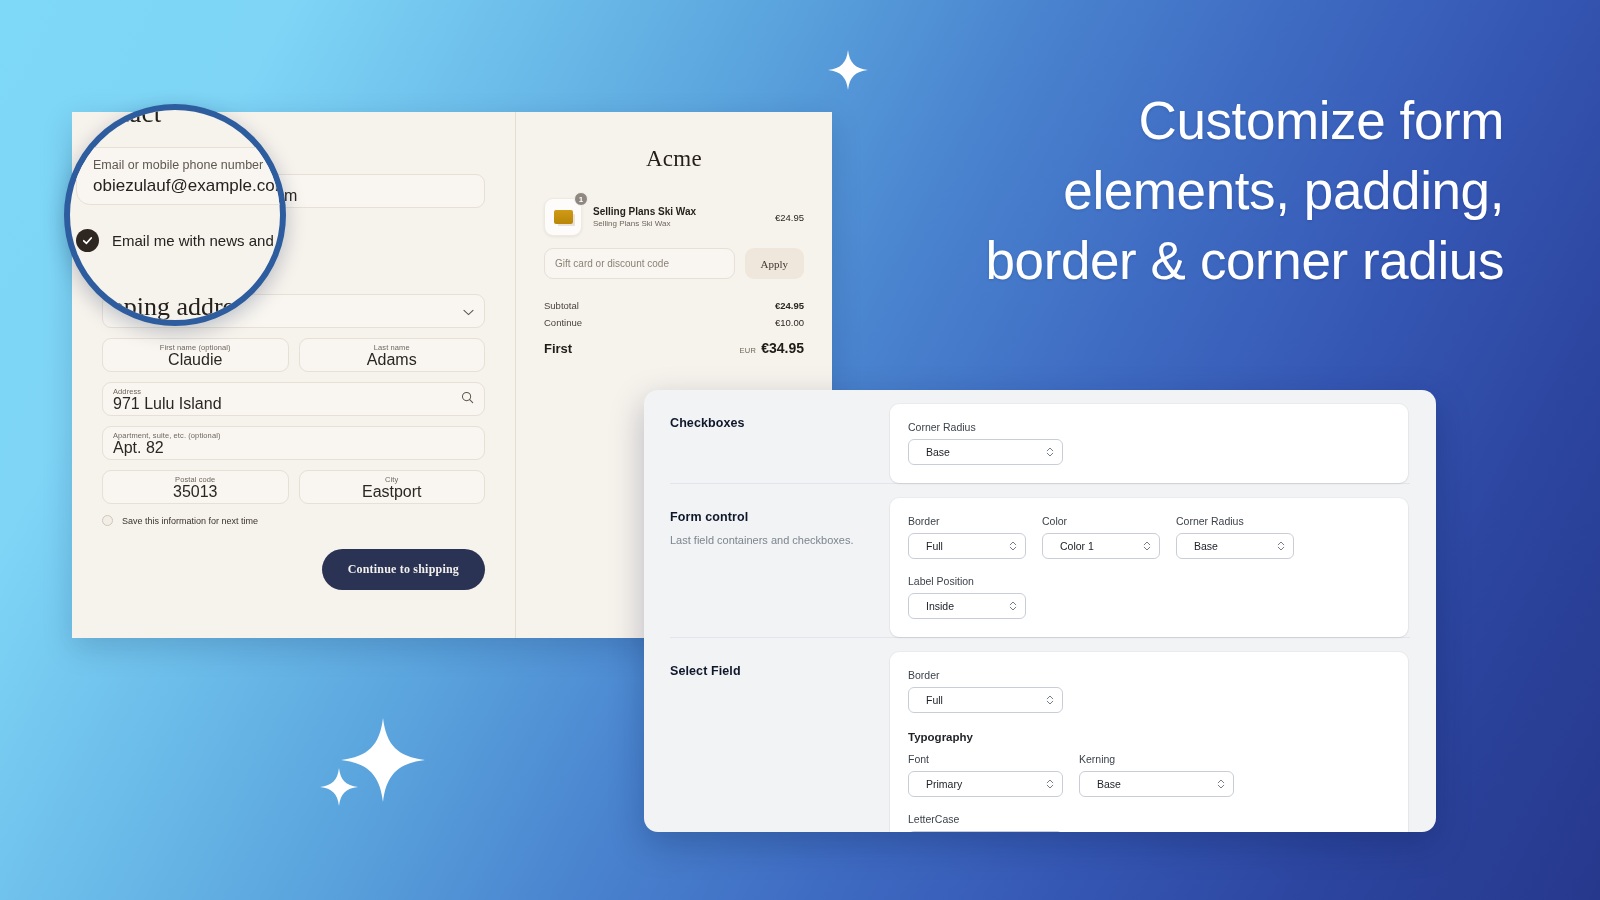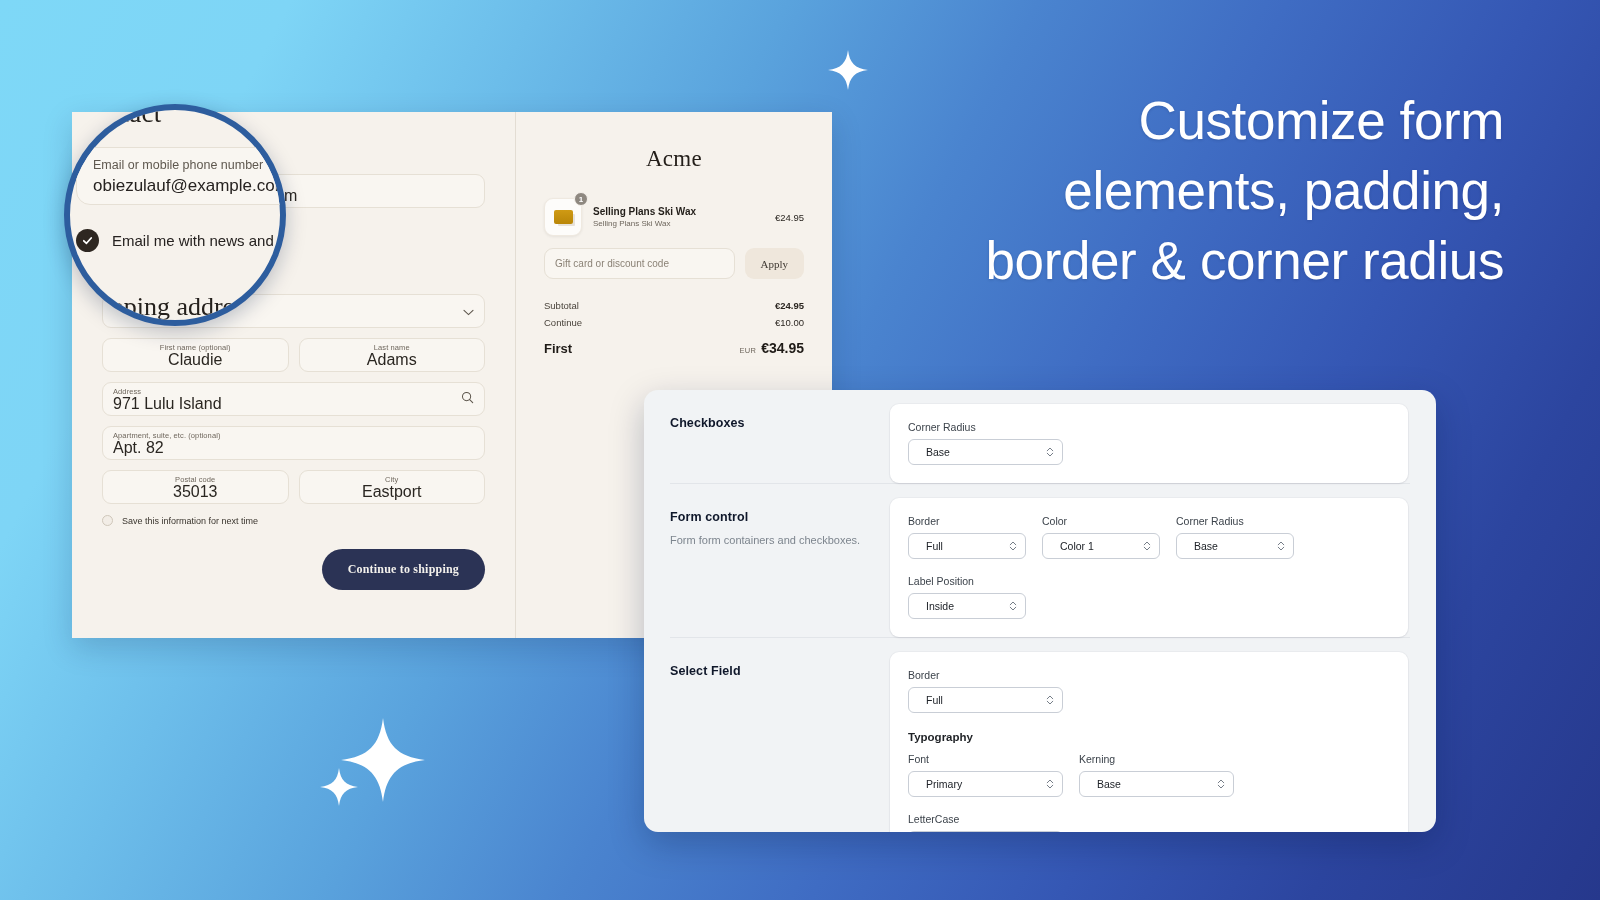--- a/index.html
+++ b/index.html
@@ -442,21 +442,21 @@
           </div>
         </div>
       </div>
     </div>
 
     <div class="s-sep"></div>
 
     <div class="s-row">
       <div class="s-left">
         <div class="s-title">Form control</div>
-        <div class="s-desc">Form form containers and checkboxes.</div>
+        <div class="s-desc">Last field containers and checkboxes.</div>
       </div>
       <div class="s-right" style="padding-top:14px;">
         <div class="s-card">
           <div class="ctrl-grid">
             <div class="ctrl">
               <div class="ctrl-label">Border</div>
               <div class="sel">
                 <span>Full</span>
                 <span class="updown">
                   <svg width="8" height="11" viewBox="0 0 8 11">

